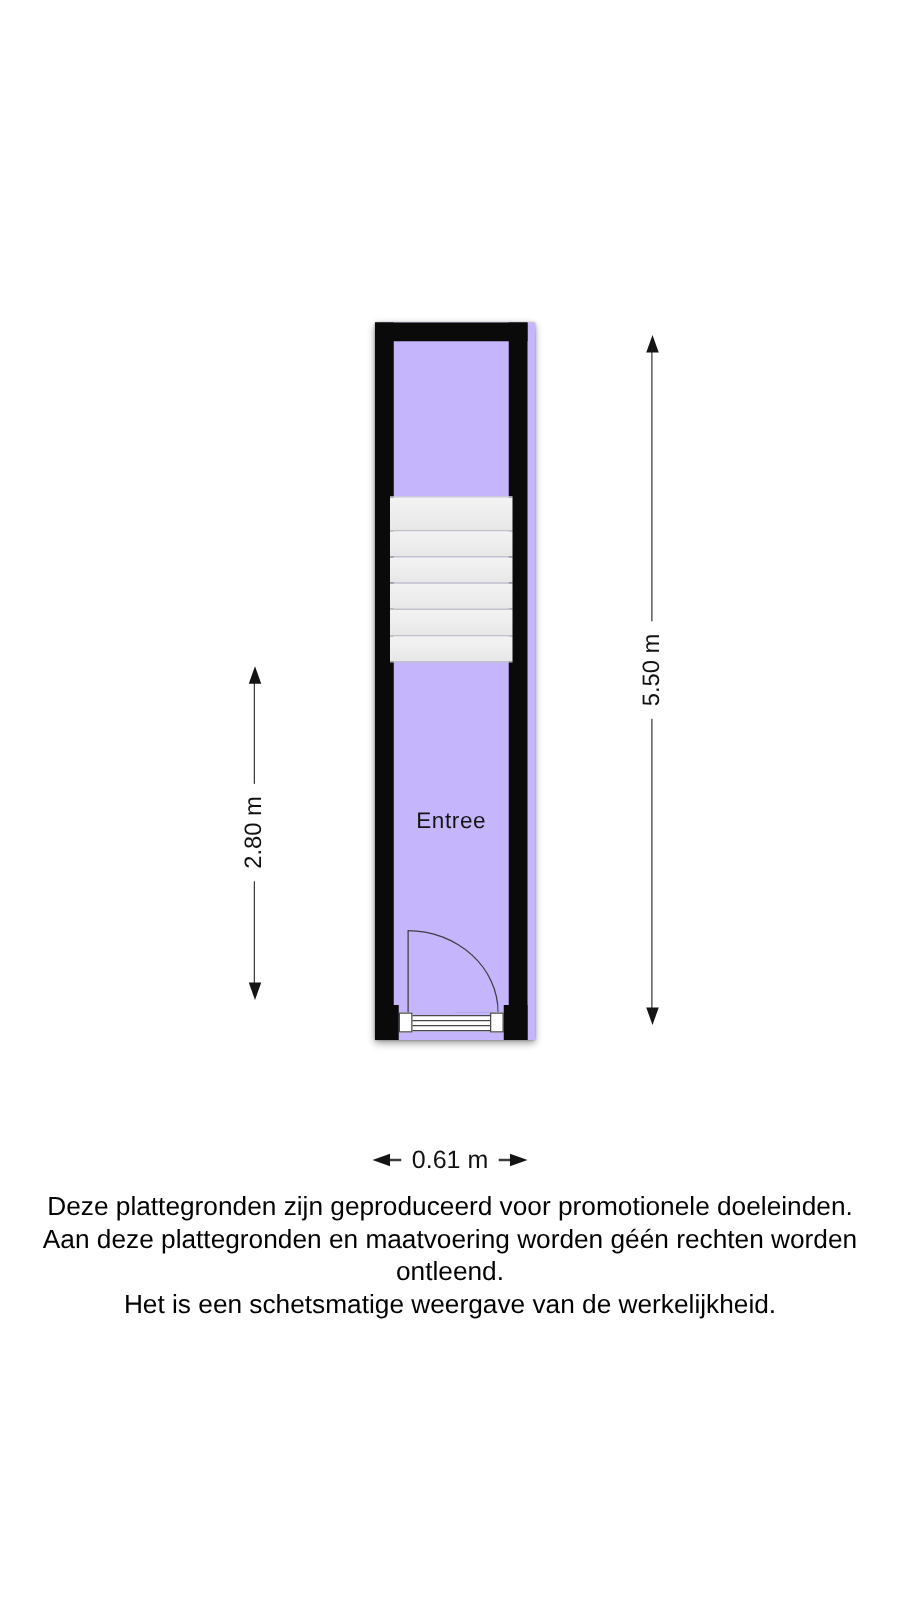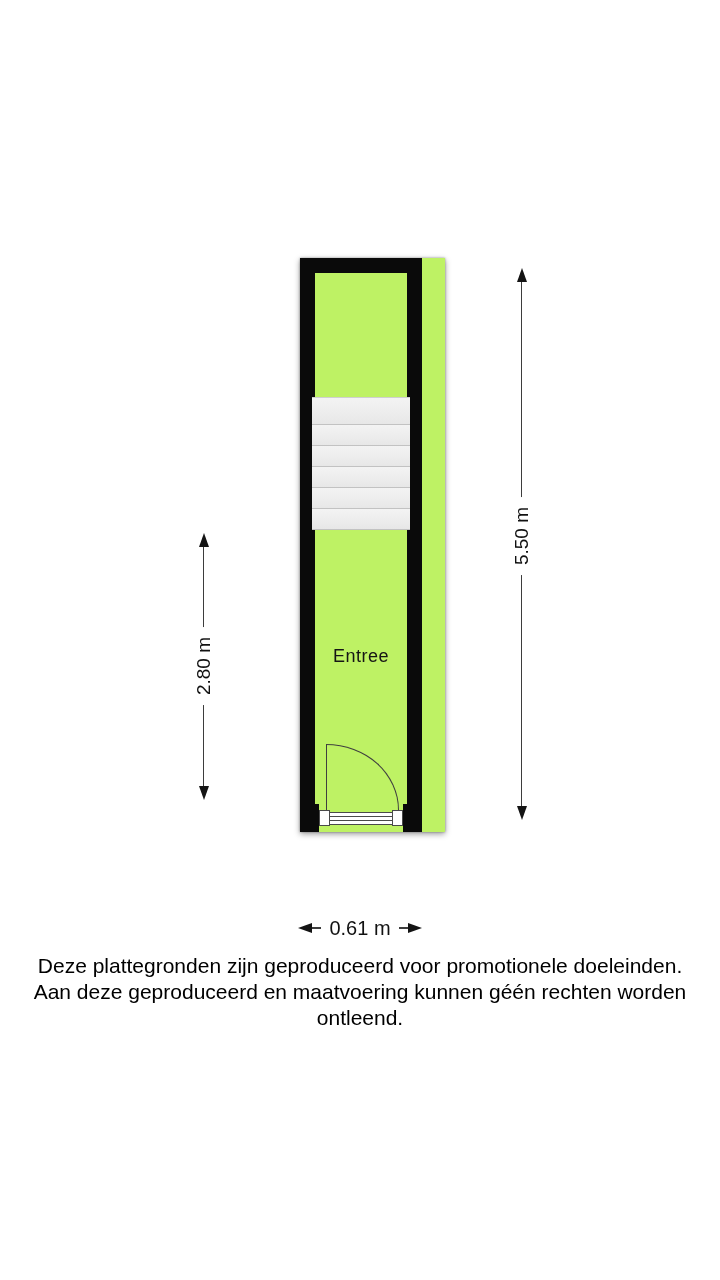--- a/index.html
+++ b/index.html
@@ -9,22 +9,22 @@
     background: #ffffff;
     font-family: "Liberation Sans", sans-serif;
     color: #111111;
     overflow: hidden;
   }
 
   
   .plan {
     position: absolute;
     left: 300px; top: 258px;
-    width: 145px; height: 574px;
-    background: #bef264;
+    width: 128px; height: 574px;
+    background: #c4b5fd;
     box-shadow: 0 2px 6px rgba(0,0,0,0.40), 0 0 2px rgba(0,0,0,0.35);
   }
   .wall { position: absolute; background: #0a0a0a; }
   .wall-top    { left: 0;   top: 0;     width: 122px; height: 15px; }
   .wall-left   { left: 0;   top: 0;     width: 15px;  height: 574px; }
   .wall-right  { left: 107px; top: 0;   width: 15px;  height: 574px; }
   .wall-stub-left  { left: 0;    top: 546px; width: 19px; height: 28px; }
   .wall-stub-right { left: 103px; top: 546px; width: 19px; height: 28px; }
 
   
@@ -191,14 +191,15 @@
 <div class="hdim">
   <div class="arrowhead-left"></div>
   <div class="hdim-stub"></div>
   <div class="hdim-label">0.61 m</div>
   <div class="hdim-stub"></div>
   <div class="arrowhead-right"></div>
 </div>
 
 <div class="disclaimer">
   <div>Deze plattegronden zijn geproduceerd voor promotionele doeleinden.</div>
-  <div>Aan deze geproduceerd en maatvoering kunnen géén rechten worden ontleend.</div>
+  <div>Aan deze plattegronden en maatvoering worden géén rechten worden ontleend.</div>
+  <div>Het is een schetsmatige weergave van de werkelijkheid.</div>
 </div>
 
 </body></html>

